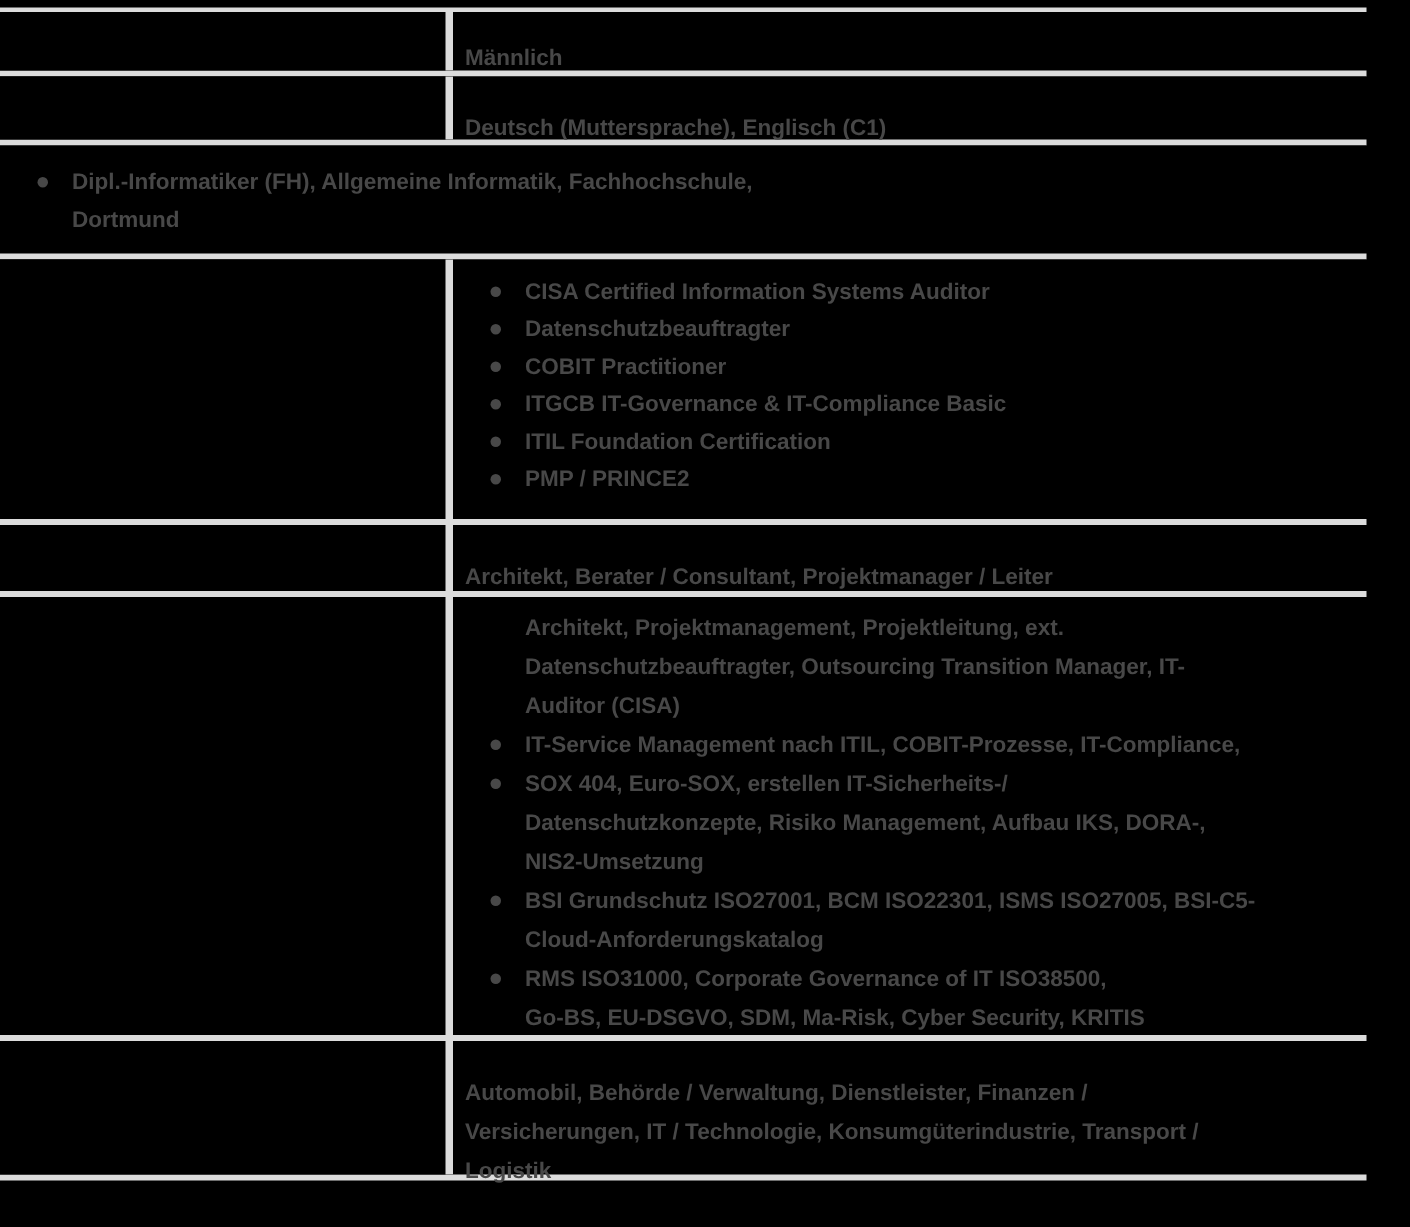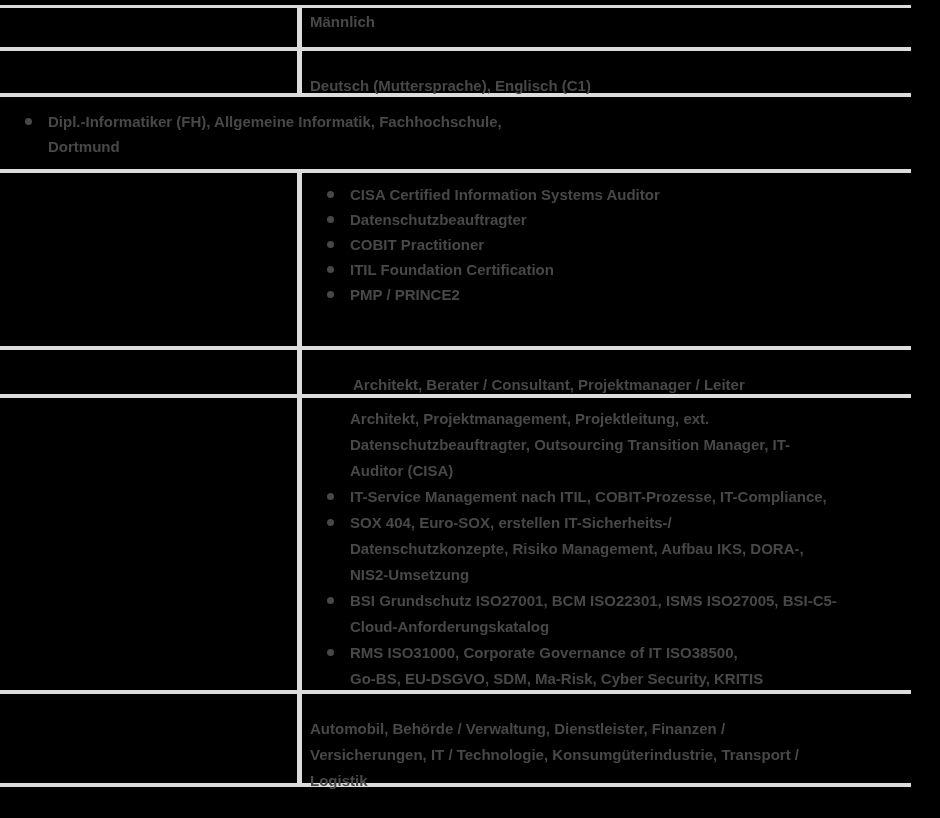--- a/index.html
+++ b/index.html
@@ -38,25 +38,25 @@
     padding-left: 8px;
     color: #484848;
     font-size: 15px;
     font-weight: bold;
     line-height: 25px;
   }
   .h-row1 { height: 39px; }
   .h-row2 { height: 42px; }
   .h-row3 { height: 72px; flex-direction: column; }
   .h-row4 { height: 173px; }
-  .h-row5 { height: 44px; gap: 43px; }
+  .h-row5 { height: 44px; }
   .h-row6 { height: 292px; }
   .h-row7 { height: 89px; }
 
-  .pt3  { padding-top: 1px; }
+  .pt3  { padding-top: 18px; }
   .pt6  { padding-top: 22px; }
   .pt8  { padding-top: 8px; }
   .pt9  { padding-top: 9px; }
   .pt12 { padding-top: 12px; }
 
   .line {
     white-space: nowrap;
   }
   .lh26 .line, .lh26 { line-height: 26px; }
 
@@ -138,20 +138,28 @@
           </div>
         <div class="item-lines">
             <div class="line">COBIT Practitioner</div>
           </div>
       </div>
       <div class="bullet-item">
         <div class="dot-box">
             <div class="dot"></div>
           </div>
         <div class="item-lines">
+            <div class="line">ITGCB IT-Governance &amp; IT-Compliance Basic</div>
+          </div>
+      </div>
+      <div class="bullet-item">
+        <div class="dot-box">
+            <div class="dot"></div>
+          </div>
+        <div class="item-lines">
             <div class="line">ITIL Foundation Certification</div>
           </div>
       </div>
       <div class="bullet-item">
         <div class="dot-box">
             <div class="dot"></div>
           </div>
         <div class="item-lines">
             <div class="line">PMP / PRINCE2</div>
           </div>

